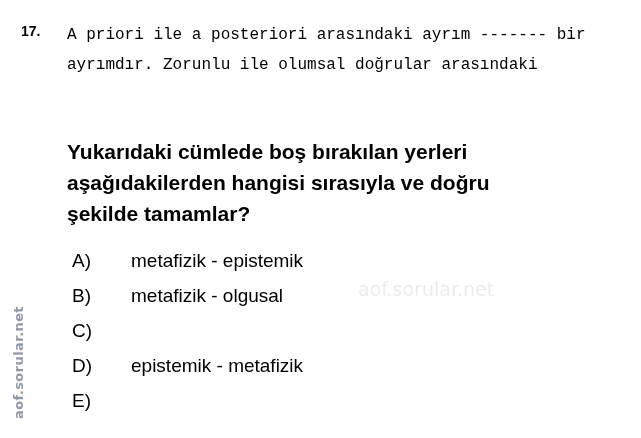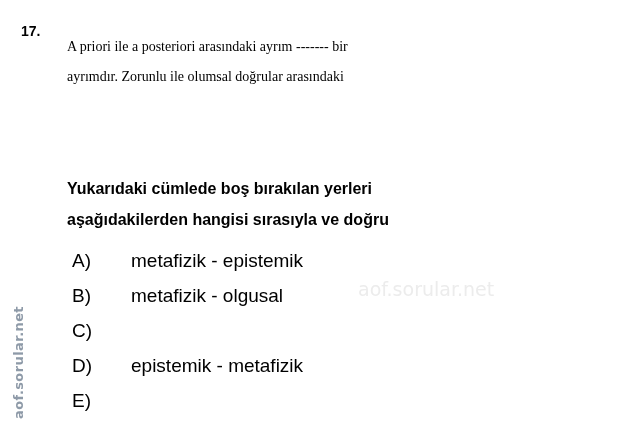--- a/index.html
+++ b/index.html
@@ -70,48 +70,47 @@
     top: 16px;
     font-size: 14px;
     font-weight: bold;
     line-height: 30px;
     font-family: "Liberation Sans", sans-serif;
   }
 
   .stem {
     position: absolute;
     left: 67px;
-    top: 32px;
+    top: 20px;
     width: 551px;
-    font-size: 14px;
+    font-size: 16px;
     line-height: 30px;
     text-align: justify;
     text-justify: inter-word;
-    font-family: Liberation Serif, serif;
+    font-family: Liberation Mono, monospace;
     font-weight: normal;
   }
   .stem > span {
     display: block;
     white-space: pre;
   }
   .stem .last-line {
     text-align: left;
   }
 
   .prompt {
     position: absolute;
     left: 67px;
     top: 136px;
     width: 551px;
-    font-size: 16px;
+    font-size: 21px;
     line-height: 31px;
     font-weight: bold;
     text-align: justify;
     font-family: "Liberation Sans", sans-serif;
-    margin-top: 37px;
   }
   .prompt > span {
     display: block;
     white-space: pre;
   }
   .prompt .last-line {
     text-align: left;
   }
 
   
@@ -159,20 +158,21 @@
     <div class="qnum">17.</div>
 
     <div class="stem">
       <span>A priori ile a posteriori arasındaki ayrım ------- bir</span>
       <span>ayrımdır. Zorunlu ile olumsal doğrular arasındaki</span>
     </div>
 
     <div class="prompt">
       <span>Yukarıdaki cümlede boş bırakılan yerleri</span>
       <span>aşağıdakilerden hangisi sırasıyla ve doğru</span>
+      <span class="last-line">şekilde tamamlar?</span>
     </div>
 
   </div>
 
   <div class="options">
 
     <div class="option-row">
       <span class="option-letter">A)</span>
       <span class="option-text">metafizik - epistemik</span>
     </div>

